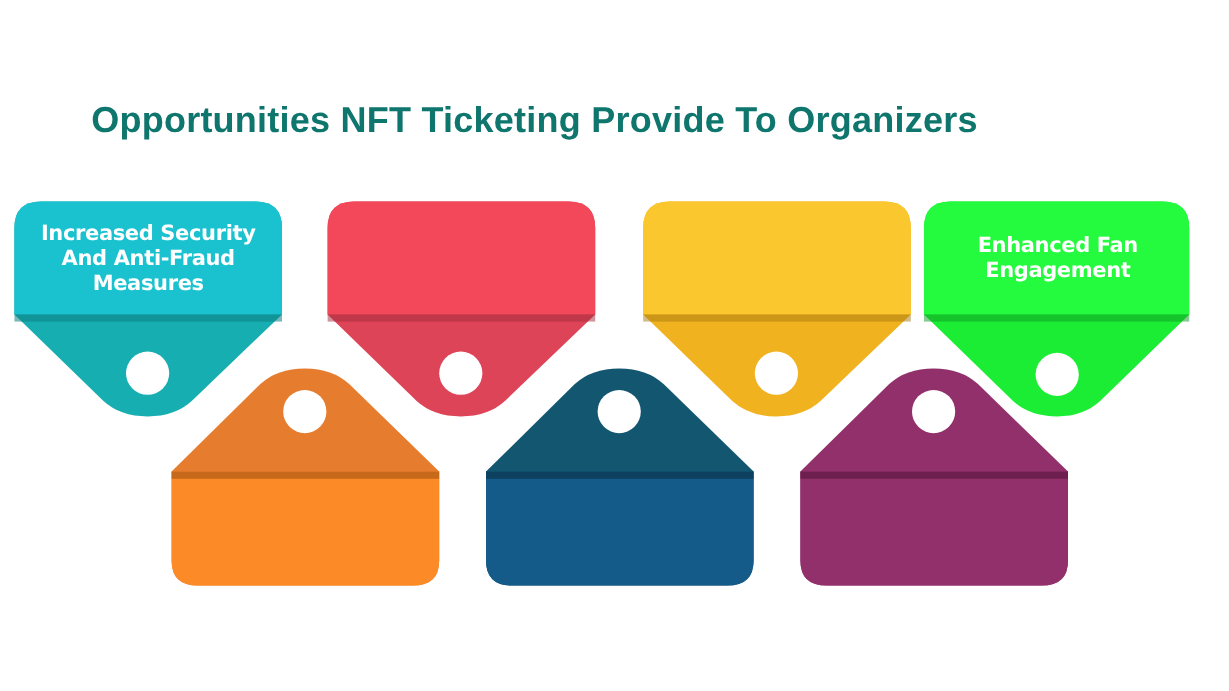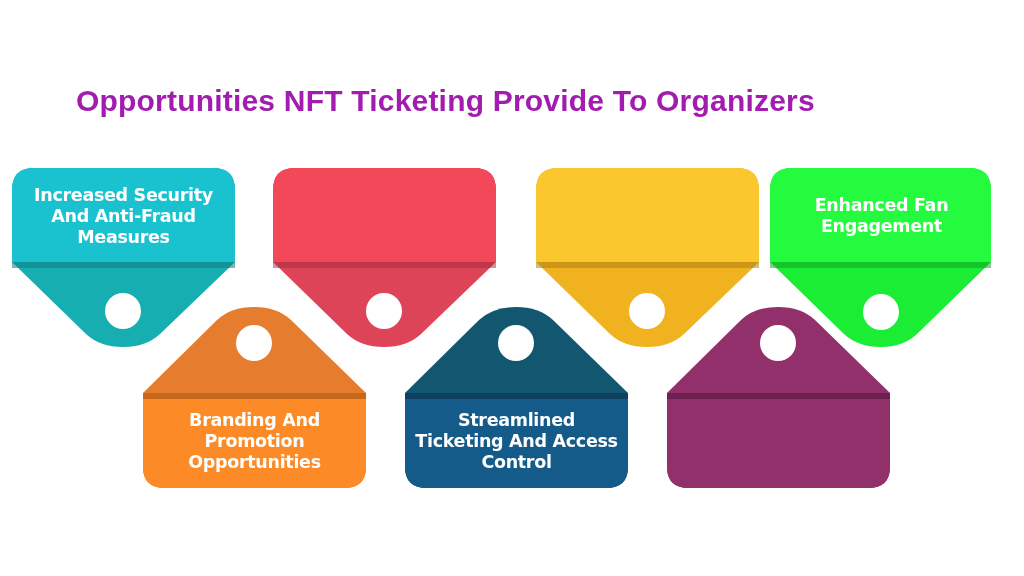--- a/index.html
+++ b/index.html
@@ -1,20 +1,20 @@
 <!DOCTYPE html>
 <html><head>
   <meta charset="utf-8">
   <style>
     html, body { margin: 0; padding: 0; background: #ffffff; }
     body { width: 1024px; height: 576px; position: relative; overflow: hidden; font-family: "Liberation Sans", "DejaVu Sans", sans-serif; }
     .title {
       position: absolute; left: 0; width: 1024px; top: 84px; text-align: left;
       padding-left: 76px; box-sizing: border-box;
-      font-size: 30px; font-weight: 700; color: #a21caf; letter-spacing: 0.2px;
+      font-size: 30px; font-weight: 700; color: #0f766e; letter-spacing: 0.2px;
     }
     .tag { position: absolute; width: 223px; }
     .tag svg { position: absolute; left: 0; top: 0; overflow: visible; }
     .tag .label {
       position: absolute; left: 8px; right: 8px;
       color: #ffffff; font-weight: 700; font-size: 17.5px; line-height: 21px;
       text-align: center; display: flex; align-items: center; justify-content: center;
       font-family: "DejaVu Sans", sans-serif; letter-spacing: -0.3px;
     }
     .tag.top { top: 168px; height: 180px; }
@@ -65,31 +65,29 @@
   <div class="label">Enhanced Fan Engagement</div>
 </div>
 
 <div class="tag bottom" style="left:143px;">
   <svg width="223" height="182" viewBox="0 0 223 182">
     <path d="M0,86 L74,13 Q88,0 111,0 Q134,0 148,13 L223,86 L223,160 Q223,181 201,181 L22,181 Q0,181 0,160 Z" fill="#e67c2d"></path>
     <path d="M0,86 L223,86 L223,160 Q223,181 201,181 L22,181 Q0,181 0,160 Z" fill="#fb8a27"></path>
     <rect x="0" y="86" width="223" height="6" fill="#9c4f12" opacity="0.55"></rect>
     <circle cx="111" cy="36" r="18" fill="#ffffff"></circle>
   </svg>
-  <div class="label">Branding And Promotion Opportunities</div>
 </div>
 
 <div class="tag bottom" style="left:405px;">
   <svg width="223" height="182" viewBox="0 0 223 182">
     <path d="M0,86 L74,13 Q88,0 111,0 Q134,0 148,13 L223,86 L223,160 Q223,181 201,181 L22,181 Q0,181 0,160 Z" fill="#135670"></path>
     <path d="M0,86 L223,86 L223,160 Q223,181 201,181 L22,181 Q0,181 0,160 Z" fill="#145b8a"></path>
     <rect x="0" y="86" width="223" height="6" fill="#0a2f45" opacity="0.6"></rect>
     <circle cx="111" cy="36" r="18" fill="#ffffff"></circle>
   </svg>
-  <div class="label">Streamlined Ticketing And Access Control</div>
 </div>
 
 <div class="tag bottom" style="left:667px;">
   <svg width="223" height="182" viewBox="0 0 223 182">
     <path d="M0,86 L74,13 Q88,0 111,0 Q134,0 148,13 L223,86 L223,160 Q223,181 201,181 L22,181 Q0,181 0,160 Z" fill="#92306b"></path>
     <path d="M0,86 L223,86 L223,160 Q223,181 201,181 L22,181 Q0,181 0,160 Z" fill="#92306b"></path>
     <rect x="0" y="86" width="223" height="6" fill="#4e1438" opacity="0.55"></rect>
     <circle cx="111" cy="36" r="18" fill="#ffffff"></circle>
   </svg>
 </div>

